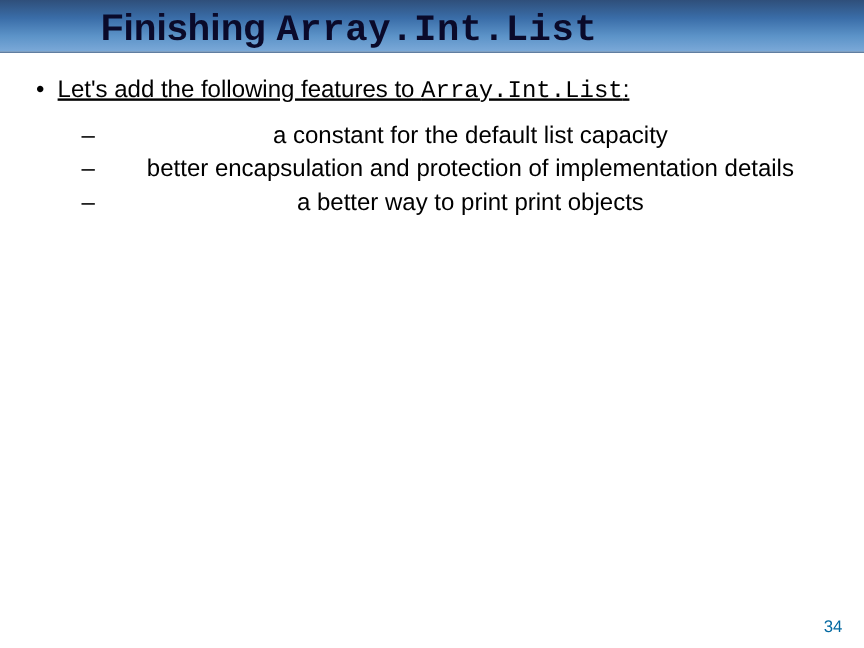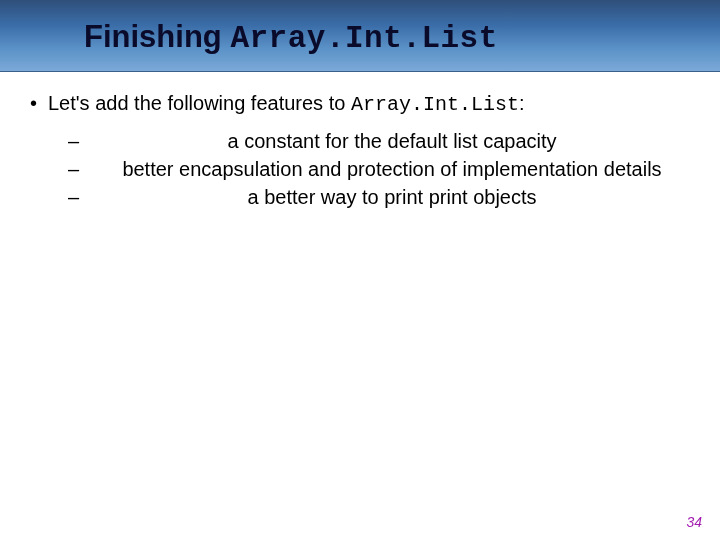--- a/index.html
+++ b/index.html
@@ -4,21 +4,21 @@
 <style>
   * { margin: 0; padding: 0; box-sizing: border-box; }
   html, body { width: 720px; height: 540px; overflow: hidden; }
   body {
     font-family: Verdana, Geneva, sans-serif;
     background: #ffffff;
     position: relative;
   }
   .header {
     width: 100%;
-    height: 72px;
+    height: 44px;
     background: linear-gradient(to bottom, #2f4f7a 0%, #3a6da8 35%, #5c93c8 70%, #7ba9d8 100%);
     border-bottom: 1px solid #3a5f8a;
     display: flex;
     align-items: center;
     padding-left: 84px;
     padding-top: 4px;
   }
   .header-title {
     color: #0a0a2a;
     font-size: 31px;
@@ -42,20 +42,21 @@
     margin-bottom: 10px;
   }
   .bullet-dot {
     width: 18px;
     flex: 0 0 18px;
     text-align: left;
     font-size: 20px;
   }
   .bullet-text {
     flex: 1;
+    text-decoration: underline;
   }
   .bullet-text .mono {
     font-family: "Courier New", Courier, monospace;
   }
   .sublist {
     margin-left: 38px;
     margin-top: 4px;
   }
   .sub-row {
     display: flex;
@@ -70,22 +71,21 @@
   }
   .sub-text {
     flex: 1;
     text-align: center;
   }
   .page-num {
     position: absolute;
     bottom: 10px;
     right: 18px;
     font-size: 14px;
-    color: #a21caf;
-    font-style: italic;
+    color: #0369a1;
   }
 </style>
 </head>
 <body>
 
 <div class="header">
   <div class="header-title">
     <span>Finishing </span><span class="mono">Array.Int.List</span>
   </div>
 </div>

